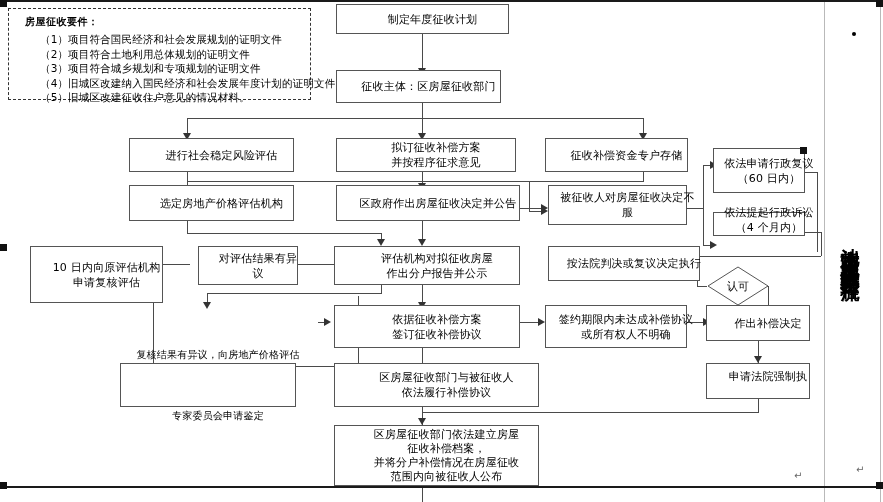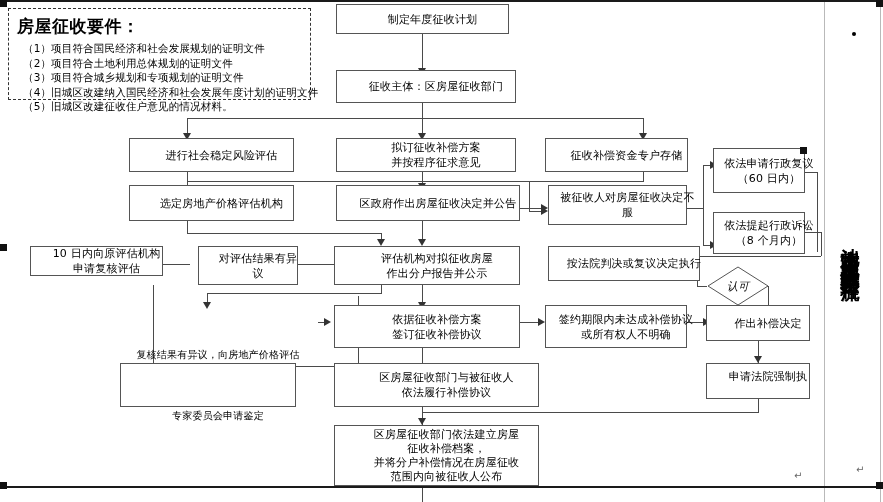--- a/index.html
+++ b/index.html
@@ -11,28 +11,28 @@
   .box{position:absolute;box-sizing:border-box;border:1px solid #555;
        background:#fff;display:flex;flex-direction:column;
        align-items:center;justify-content:center;
        font-size:11px;line-height:15px;color:#000;text-align:center;
        letter-spacing:.2px;z-index:4;padding-left:20px;}
   .box span{display:block;white-space:nowrap;}
 
   
   .req{position:absolute;box-sizing:border-box;border:1px dashed #333;
        background:#fff;padding:6px 8px 4px 8px;z-index:4;}
-  .req .req-title{font-size:17px;font-weight:bold;margin:0 0 3px 0;
+  .req .req-title{font-size:10px;font-weight:bold;margin:0 0 3px 8px;
        letter-spacing:.5px;}
-  .req .req-item{font-size:10.5px;line-height:14.6px;margin-left:6px;
+  .req .req-item{font-size:10.5px;line-height:14.6px;margin-left:23px;
        white-space:nowrap;letter-spacing:.2px;}
   .req .req-num{display:inline-block;width:28px;}
 
   
-  .diamond{position:absolute;z-index:4;font-style:italic;}
+  .diamond{position:absolute;z-index:4;}
   .diamond .dshape{position:absolute;inset:0;}
   .diamond .dlabel{position:absolute;inset:0;display:flex;
        align-items:center;justify-content:center;
        font-size:11px;color:#000;}
 
   
   .ln{position:absolute;background:#4a4a4a;z-index:1;}
   .lnh{height:1px;}
   .lnv{width:1px;}
   .arrow{position:absolute;width:0;height:0;z-index:2;}
@@ -196,21 +196,21 @@
 
   <div class="ln lnv" style="left:758px;top:399px;height:13px;"></div>
   <div class="ln lnh" style="left:422px;top:412px;width:337px;"></div>
 
   <div class="ln lnv" style="left:422px;top:478px;height:24px;"></div>
 
   <div class="box" style="left:336px;top:4px;width:173px;height:30px;">
     <span>制定年度征收计划</span>
   </div>
 
-  <div class="box" style="left:336px;top:70px;width:180px;height:33px;">
+  <div class="box" style="left:336px;top:70px;width:165px;height:33px;">
     <span>征收主体：区房屋征收部门</span>
   </div>
 
   <div class="box" style="left:129px;top:138px;width:165px;height:34px;">
     <span>进行社会稳定风险评估</span>
   </div>
 
   <div class="box" style="left:336px;top:138px;width:180px;height:34px;">
     <span>拟订征收补偿方案</span>
     <span>并按程序征求意见</span>
@@ -231,26 +231,26 @@
   <div class="box" style="left:548px;top:185px;width:139px;height:40px;">
     <span>被征收人对房屋征收决定不</span>
     <span>服</span>
   </div>
 
   <div class="box" style="left:713px;top:148px;width:92px;height:45px;">
     <span>依法申请行政复议</span>
     <span>（60 日内）</span>
   </div>
 
-  <div class="box" style="left:713px;top:212px;width:92px;height:42px;">
+  <div class="box" style="left:713px;top:212px;width:92px;height:24px;justify-content:flex-end;">
     <span>依法提起行政诉讼</span>
-    <span>（8 个月内）</span>
-  </div>
-
-  <div class="box" style="left:30px;top:246px;width:133px;height:30px;align-items:center;">
+    <span>（4 个月内）</span>
+  </div>
+
+  <div class="box" style="left:30px;top:246px;width:133px;height:57px;align-items:center;">
     <span>10 日内向原评估机构</span>
     <span>申请复核评估</span>
   </div>
 
   <div class="box" style="left:198px;top:246px;width:100px;height:39px;">
     <span>对评估结果有异</span>
     <span>议</span>
   </div>
 
   <div class="box" style="left:334px;top:246px;width:186px;height:39px;">

